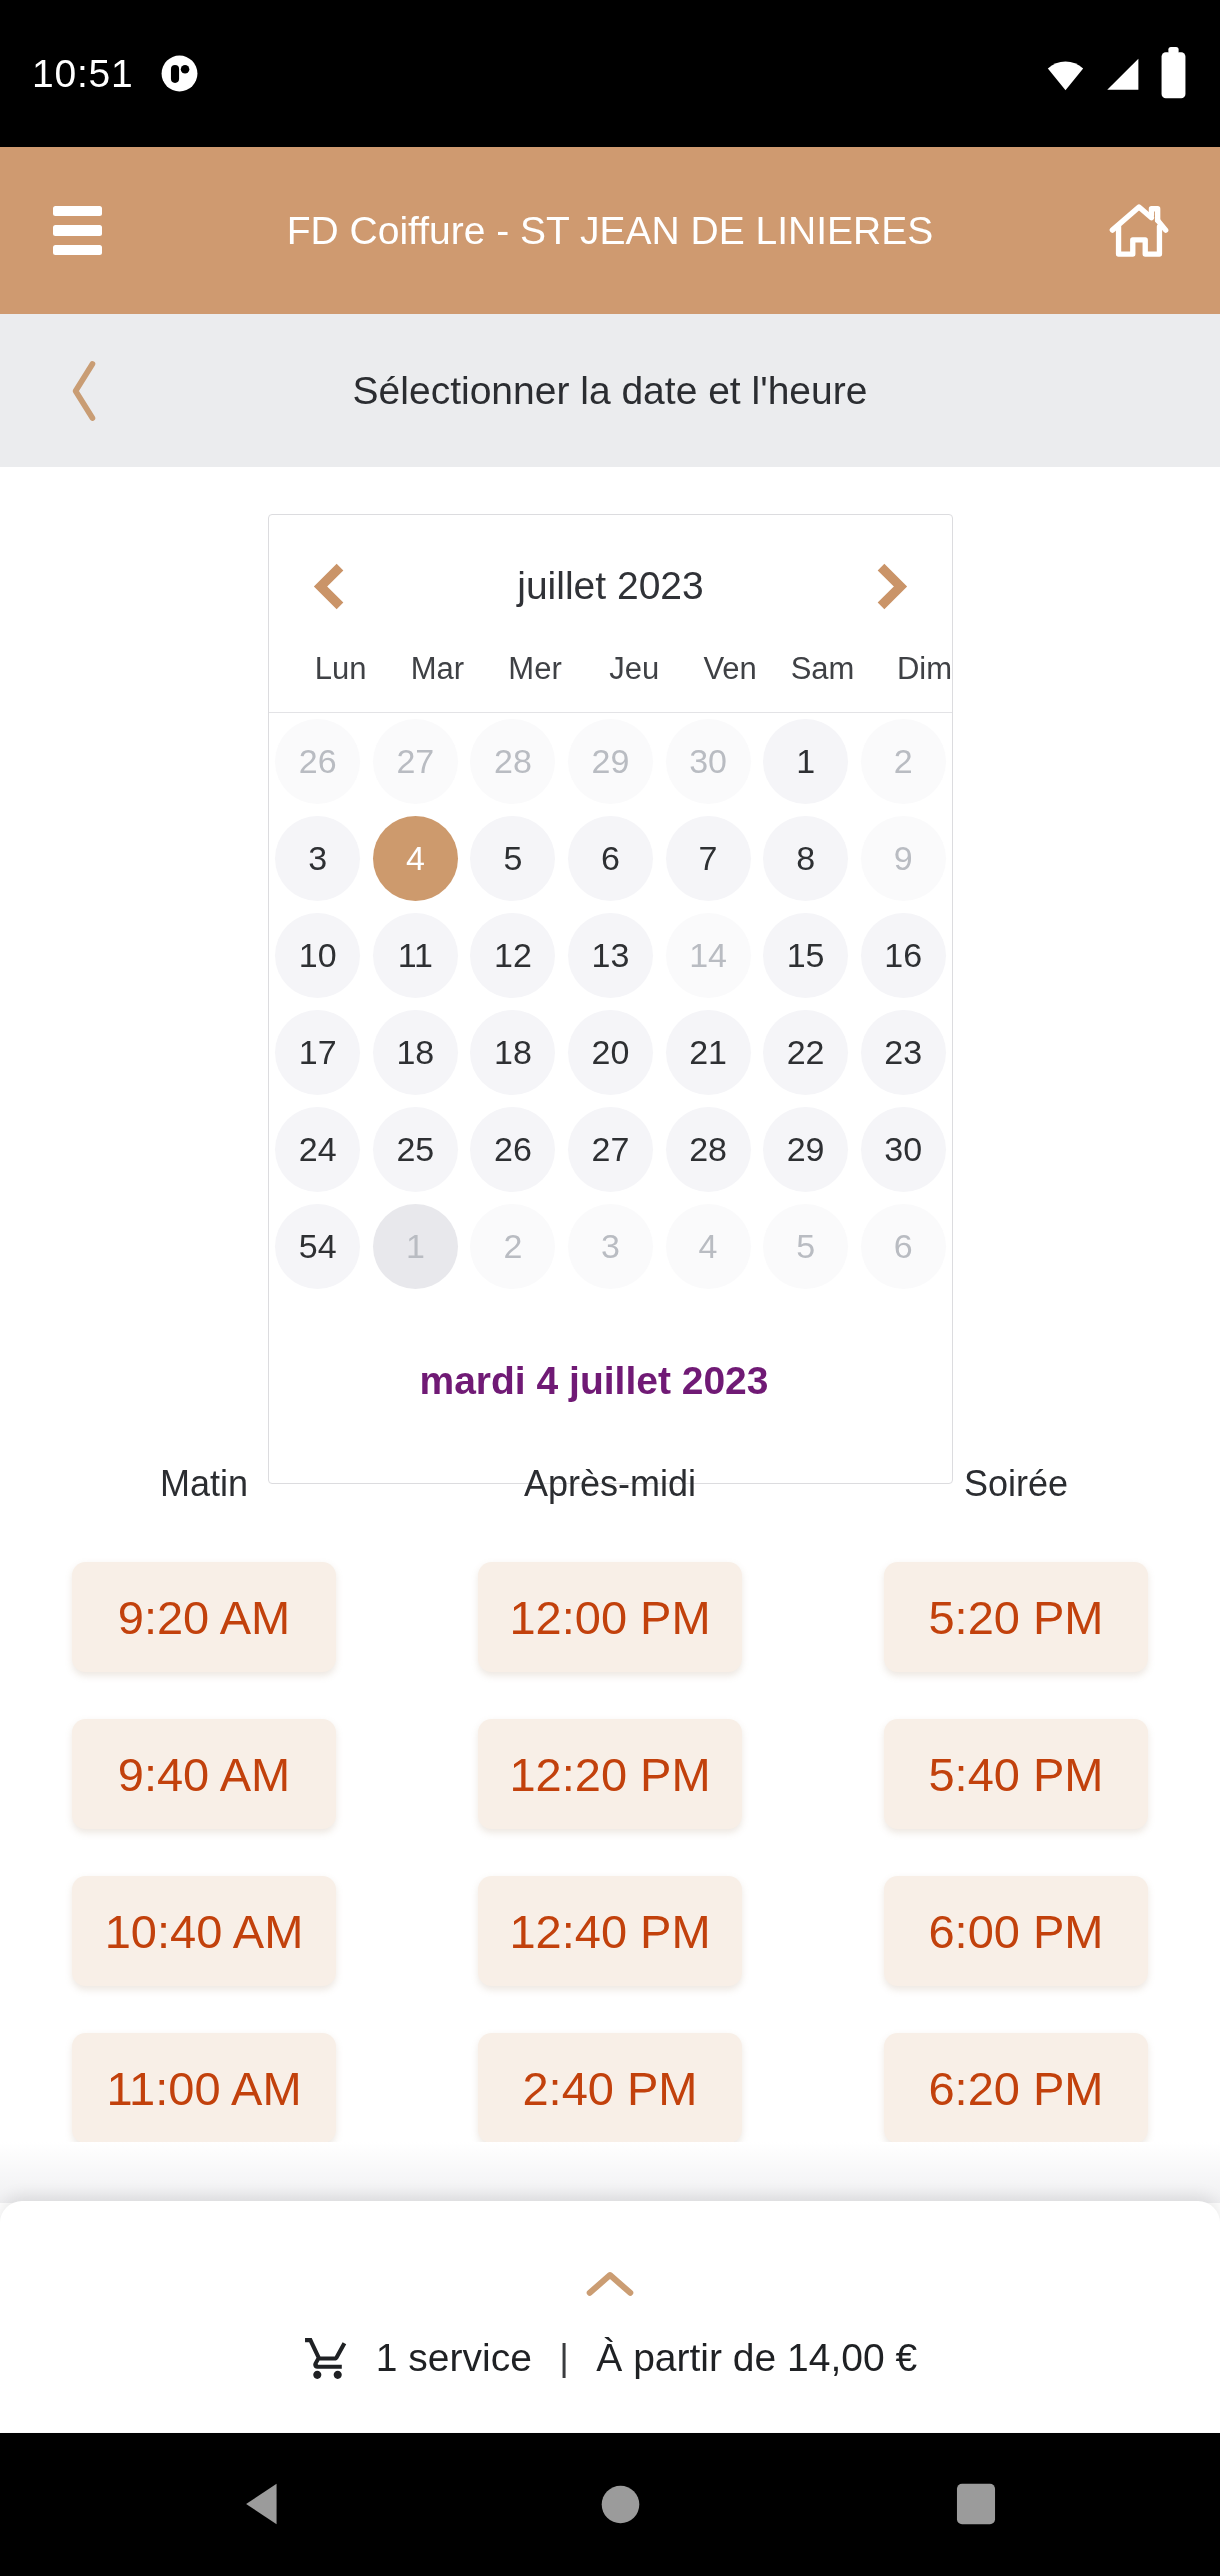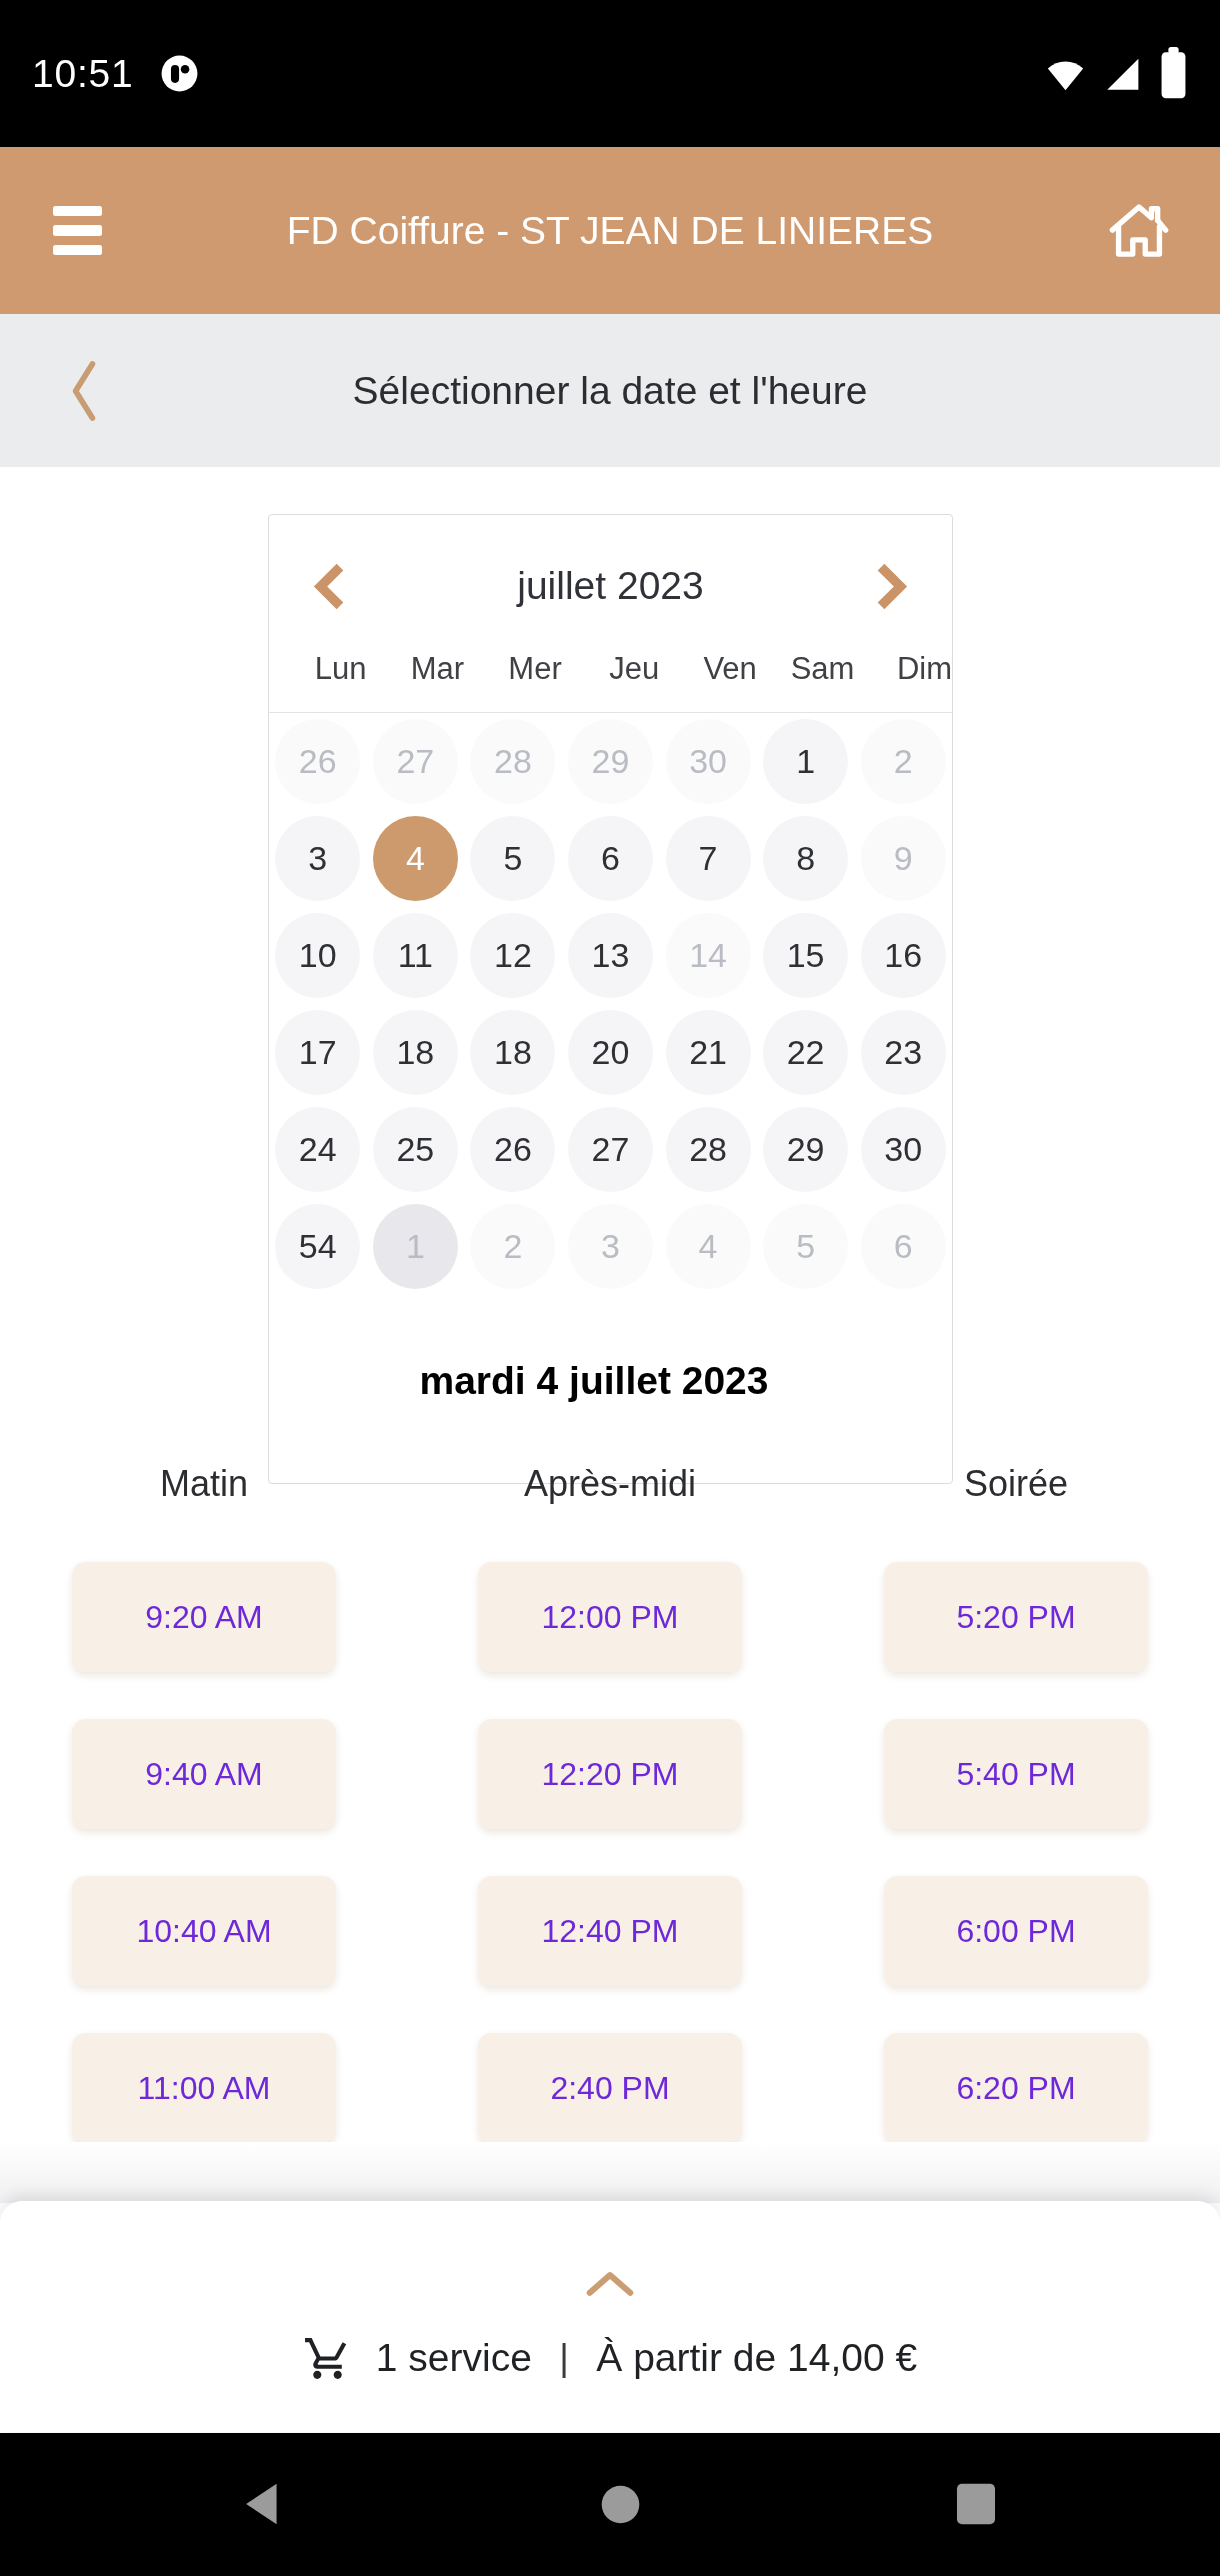--- a/index.html
+++ b/index.html
@@ -62,36 +62,36 @@
     width:85px; height:85px; border-radius:50%;
     display:flex; align-items:center; justify-content:center;
     font-size:34px; color:#2e3033; background:#f5f5f8; cursor:pointer;
   }
   .day[data-state="muted"]{ color:#b9bcc2; background:#fafafb; cursor:default; }
   .day[data-state="sel"]{ background:#cd9a6d; color:#fff; }
   .day[data-state="today"]{ background:#e8e8ec; color:#b9bcc2; cursor:default; }
   
   .date-heading{
     position:absolute; left:0; top:1359px; width:1188px; height:44px;
-    text-align:center; font-size:39px; font-weight:600; color:#000000; line-height:44px;
+    text-align:center; font-size:39px; font-weight:600; color:#701a75; line-height:44px;
   }
   .slot-headers{
     position:absolute; left:0; top:1463px; width:1220px;
     display:grid; grid-template-columns:repeat(3,264px); column-gap:142px; justify-content:center;
   }
   .slot-headers div{ text-align:center; font-size:36px; color:#2b2d31; }
   .slot-grid{
     position:absolute; left:0; top:1562px; width:1220px;
     display:grid; grid-template-columns:repeat(3,264px); column-gap:142px;
     grid-auto-rows:110px; row-gap:47px; justify-content:center;
   }
   .slot-btn{
     background:#f8efe7; border-radius:13.6px;
     display:flex; align-items:center; justify-content:center;
-    font-size:32px; color:#6d28d9; cursor:pointer;
+    font-size:47px; color:#c2410c; cursor:pointer;
     box-shadow:0 3.4px 7.6px rgba(170,140,110,0.20);
   }
   
   .fade-band{
     position:absolute; left:0; top:2142px; width:1220px; height:61px;
     background:linear-gradient(#ffffff, #f0f0f2);
   }
   .bottom-sheet{
     position:absolute; left:0; top:2201px; width:1220px; height:231px;
     background:#fff; border-radius:22px 22px 0 0;

